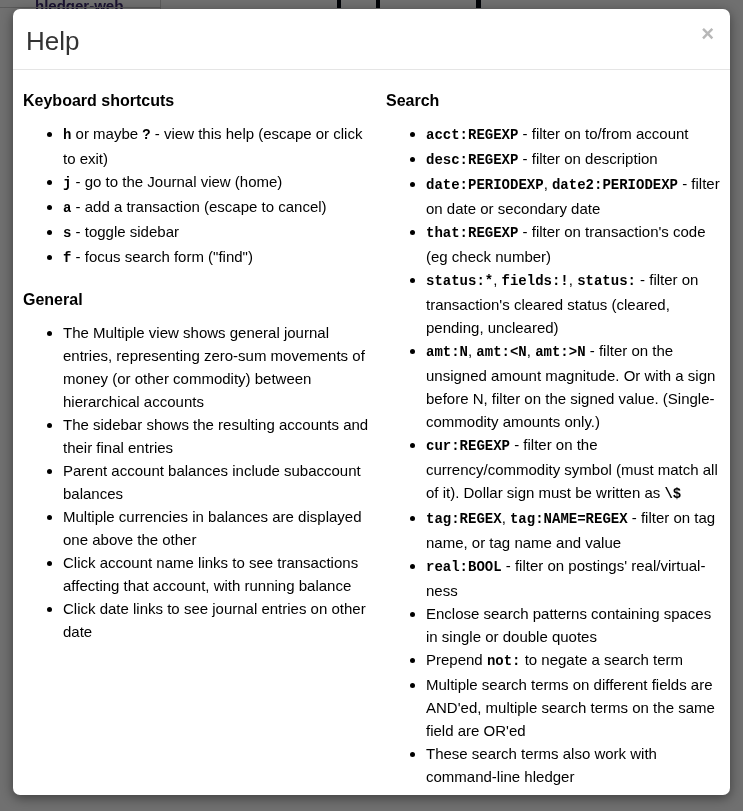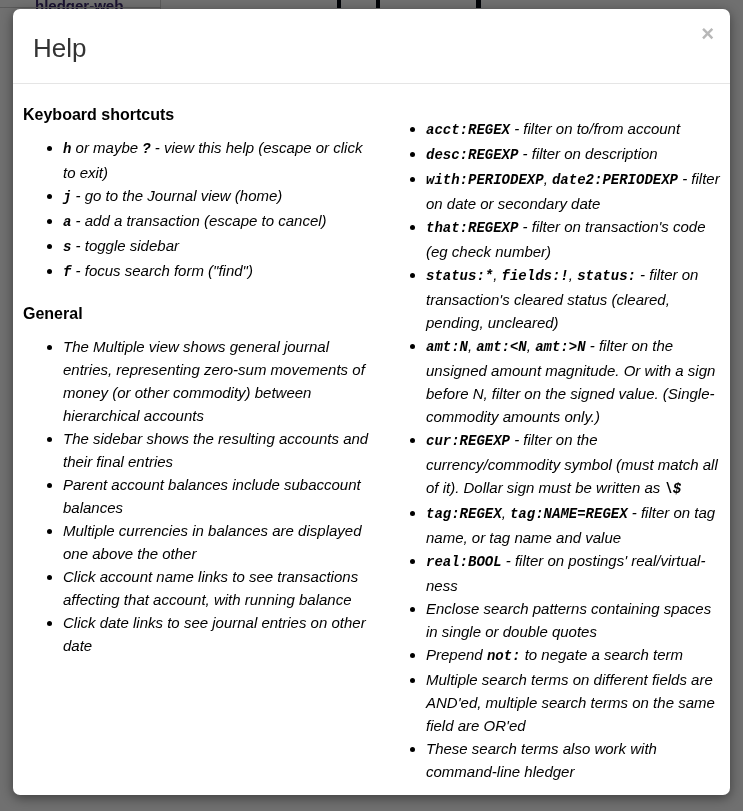--- a/index.html
+++ b/index.html
@@ -52,21 +52,21 @@
     box-shadow: 0 3px 12px rgba(0,0,0,0.45);
     z-index: 2;
     overflow: hidden;
   }
   .modal-header {
     position: relative;
     padding: 18px 15px 12px 13px;
     border-bottom: 1px solid #e5e5e5;
   }
   .modal-title {
-    margin: 7px;
+    margin: 0;
     font-size: 26px;
     font-weight: normal;
     color: #333;
     line-height: 1.15;
   }
   .close-btn {
     position: absolute; top: 12px; right: 12px;
     border: 0; background: none; padding: 2px 4px;
     font-size: 22px; font-weight: bold; line-height: 1;
     color: #b8b8b8; cursor: pointer;
@@ -81,21 +81,20 @@
     margin: 0;
     font-size: 16px;
     font-weight: bold;
     color: #000;
     line-height: 19px;
   }
   .help-list {
     margin: 12px 0 20px 0;
     padding-left: 40px;
     list-style: disc;
-    font-style: italic;
   }
   .help-list li {
     font-size: 15px;
     line-height: 23px;
     color: #000;
   }
   .help-list code {
     font-family: "Liberation Mono", "DejaVu Sans Mono", monospace;
     font-weight: bold;
     font-size: 14px;
@@ -138,24 +137,25 @@
           <ul class="help-list">
             <li>The Multiple view shows general journal entries, representing zero-sum movements of money (or other commodity) between hierarchical accounts</li>
             <li>The sidebar shows the resulting accounts and their final entries</li>
             <li>Parent account balances include subaccount balances</li>
             <li>Multiple currencies in balances are displayed one above the other</li>
             <li>Click account name links to see transactions affecting that account, with running balance</li>
             <li>Click date links to see journal entries on other date</li>
           </ul>
         </div>
         <div class="help-col-right">
+          <h4 class="section-heading">Search</h4>
           <ul class="help-list">
-            <li><code>acct:REGEX</code> - filter on to/from account</li>
+            <li><code>acct:REGEXP</code> - filter on to/from account</li>
             <li><code>desc:REGEXP</code> - filter on description</li>
-            <li><code>with:PERIODEXP</code>, <code>date2:PERIODEXP</code> - filter on date or secondary date</li>
+            <li><code>date:PERIODEXP</code>, <code>date2:PERIODEXP</code> - filter on date or secondary date</li>
             <li><code>that:REGEXP</code> - filter on transaction's code (eg check number)</li>
             <li><code>status:*</code>, <code>fields:!</code>, <code>status:</code> - filter on transaction's cleared status (cleared, pending, uncleared)</li>
             <li><code>amt:N</code>, <code>amt:&lt;N</code>, <code>amt:&gt;N</code> - filter on the unsigned amount magnitude. Or with a sign before N, filter on the signed value. (Single-commodity amounts only.)</li>
             <li><code>cur:REGEXP</code> - filter on the currency/commodity symbol (must match all of it). Dollar sign must be written as <code>\$</code></li>
             <li><code>tag:REGEX</code>, <code>tag:NAME=REGEX</code> - filter on tag name, or tag name and value</li>
             <li><code>real:BOOL</code> - filter on postings' real/virtual-ness</li>
             <li>Enclose search patterns containing spaces in single or double quotes</li>
             <li>Prepend <code>not:</code> to negate a search term</li>
             <li>Multiple search terms on different fields are AND'ed, multiple search terms on the same field are OR'ed</li>
             <li>These search terms also work with command-line hledger</li>

